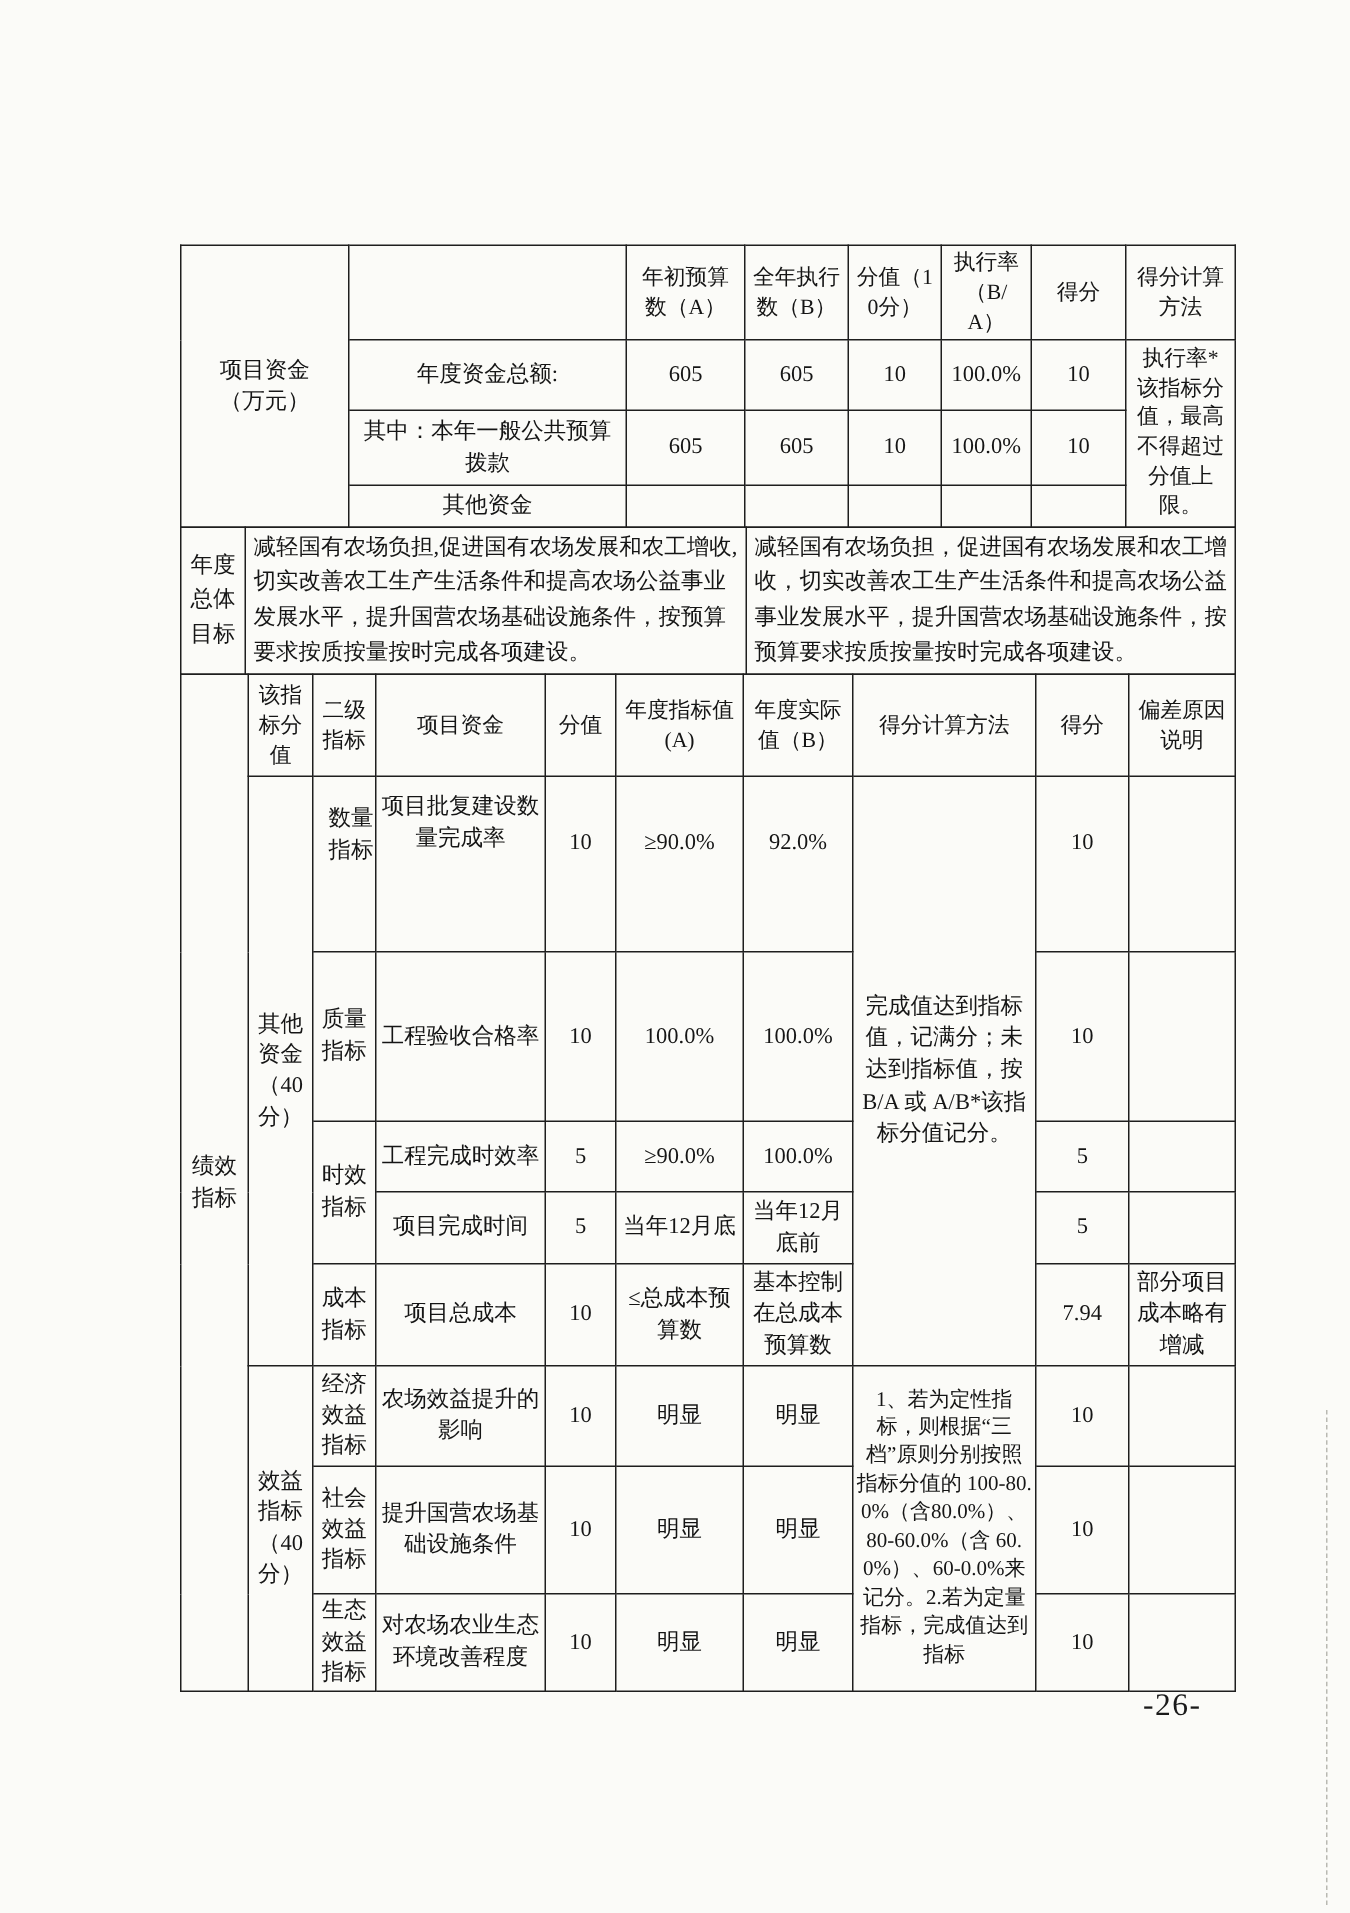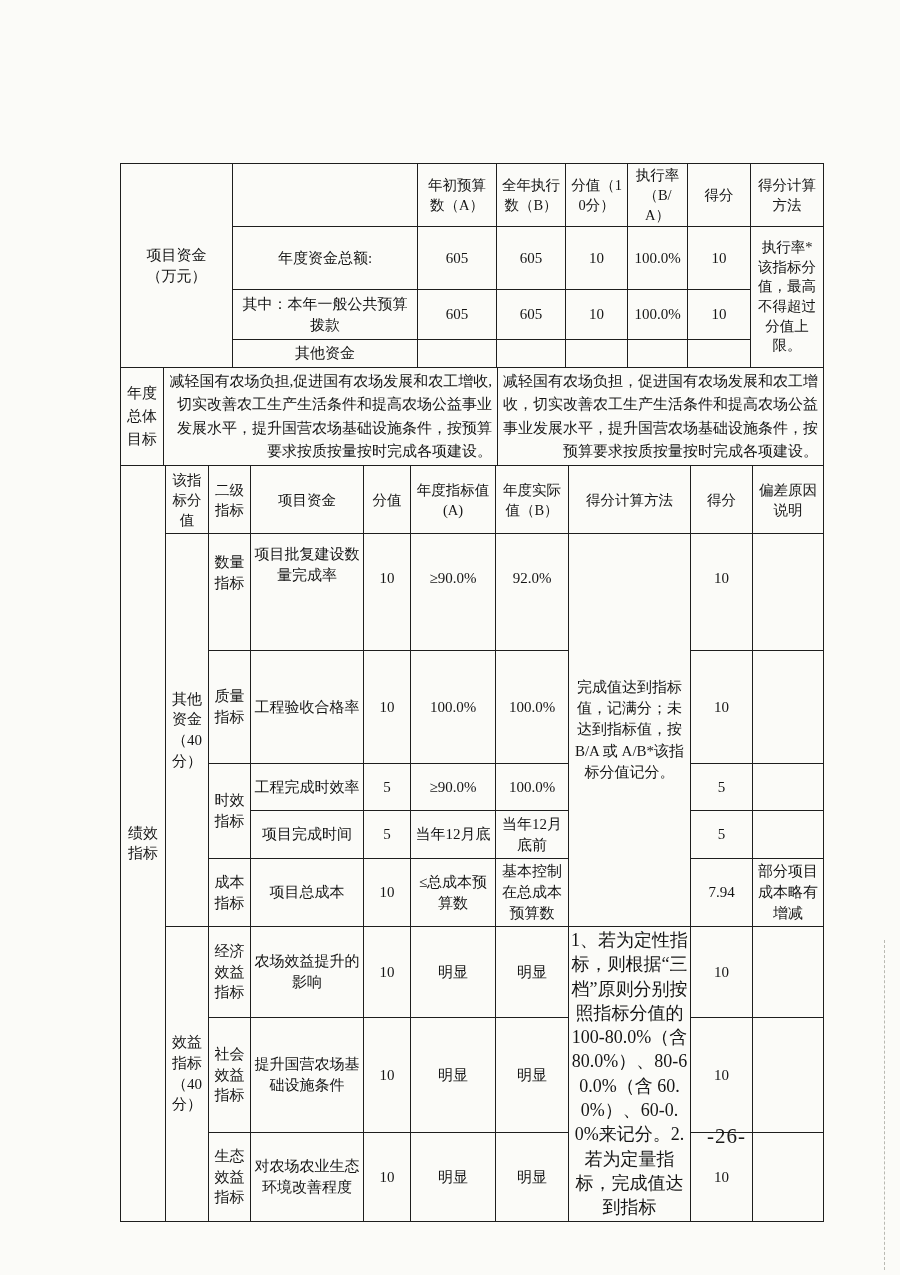--- a/index.html
+++ b/index.html
@@ -15,30 +15,30 @@
   td{
     border:1.5px solid #1e1e1e;
     text-align:center;vertical-align:middle;
     font-size:15px;line-height:1.38;
     padding:1px 3px;overflow:hidden;word-break:break-all;
   }
   .hdr{font-size:14.5px;}
   .narrow{padding:1px 1px;}
   .rowhdr-inner{display:inline-block;max-width:69px;}
   .goal td{font-size:15px;line-height:1.55;}
-  .goal .goal-text{padding:2px 5px;text-align:right;}
+  .goal .goal-text{padding:2px 5px;text-align:left;}
   .method1{font-size:14.5px;padding:1px 6px;line-height:1.35;}
   .method2{font-size:15px;padding:1px 2px;line-height:1.42;}
-  .method3{font-size:18px;padding:1px 2px;line-height:1.35;}
+  .method3{font-size:14px;padding:1px 2px;line-height:1.35;}
   .vt{vertical-align:top;}
   .pt10{padding-top:10px;}
-  .pt18{padding-top:18px;}
+  .pt18{padding-top:18px;text-align:right;}
   .pt34{padding-top:34px;}
   .page-num{
-    position:absolute;left:707px;top:1124px;
+    position:absolute;left:762px;top:1124px;
     font-size:21px;letter-spacing:1px;color:#1a1a1a;
     font-family:"Liberation Serif","DejaVu Serif",serif;
   }
   .scan-artifact{
     position:absolute;left:884px;top:940px;height:330px;width:0;
     border-left:1px dashed #b9b9b2;
   }
 </style>
 </head>
 <body>
@@ -60,21 +60,21 @@
         <tr style="height:52px">
       <td rowspan="4"><span class="rowhdr-inner">项目资金（万元）</span></td>
       <td></td>
       <td class="hdr">年初预算数（A）</td>
       <td class="hdr">全年执行数（B）</td>
       <td class="hdr">分值（10分）</td>
       <td class="hdr">执行率（B/A）</td>
       <td class="hdr">得分</td>
       <td class="hdr">得分计算方法</td>
     </tr>
-    <tr style="height:63px">
+    <tr style="height:47px">
       <td>年度资金总额:</td>
       <td>605</td>
       <td>605</td>
       <td>10</td>
       <td>100.0%</td>
       <td>10</td>
       <td rowspan="3" class="method1">执行率*该指标分值，最高不得超过分值上限。</td>
     </tr>
     <tr style="height:50px">
       <td>其中：本年一般公共预算拨款</td>

